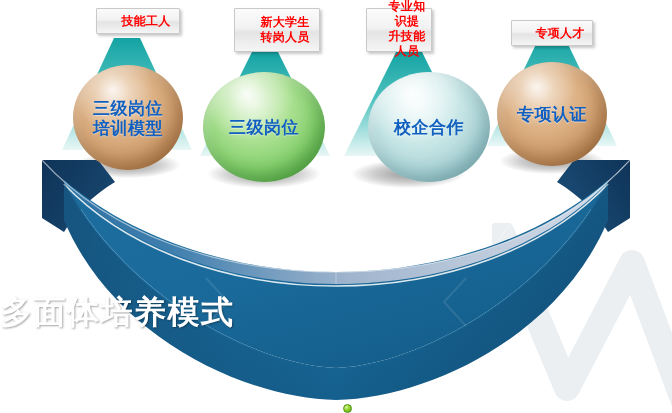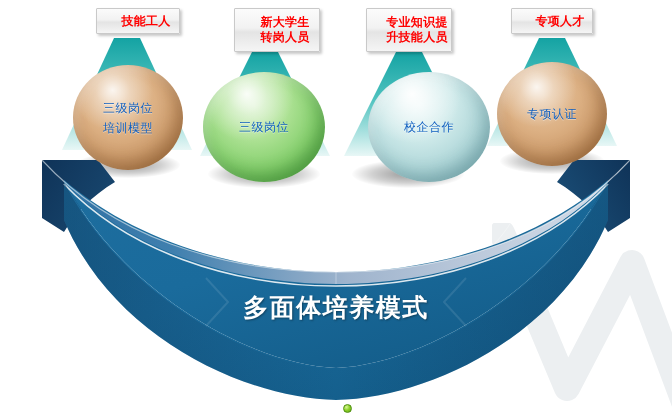--- a/index.html
+++ b/index.html
@@ -61,22 +61,22 @@
     border-radius: 50%;
     z-index: 30;
     display: flex;
     align-items: center;
     justify-content: center;
     text-align: center;
   }
   .sphere-text {
     position: relative;
     z-index: 3;
-    font-size: 12px;
-    font-weight: 400;
+    font-size: 17px;
+    font-weight: 700;
     line-height: 20px;
     color: #1160c0;
     white-space: pre-line;
     text-shadow: 0 1px 0 rgba(255,255,255,0.45);
     letter-spacing: 0.5px;
     text-align: center;
   }
   .sphere-shadow {
     position: absolute;
     border-radius: 50%;
@@ -113,24 +113,24 @@
     width: 672px;
     height: 253px;
     z-index: 25;
     pointer-events: none;
   }
   .bowl-title {
     position: absolute;
     left: 0;
     top: 291px;
     width: 672px;
-    text-align: center;
+    text-align: left;
     z-index: 35;
     color: #ffffff;
-    font-size: 25px;
+    font-size: 32px;
     font-weight: 700;
     letter-spacing: 1.5px;
     text-shadow: 1px 1px 2px rgba(0,0,0,0.35);
   }
 
   
   .green-dot {
     position: absolute;
     left: 343px;
     top: 404px;
@@ -288,20 +288,20 @@
     <path d="M466 118 L444 142 L466 166" fill="none" stroke="#ffffff" stroke-opacity="0.10" stroke-width="2"></path>
   </svg>
 
   <div class="bowl-title">多面体培养模式</div>
 
   <div class="label-box" style="left:96px; top:8px; width:84px; height:26px;">技能工人</div>
 
   <div class="label-box" style="left:222px; top:8px; width:86px; height:44px;margin-left:12px;">新大学生
 转岗人员</div>
 
-  <div class="label-box" style="left:366px; top:8px; width:86px; height:44px;">专业知识提
+  <div class="label-box" style="left:366px; top:8px; width:66px; height:44px;font-family:Liberation Mono, monospace;">专业知识提
 升技能人员</div>
 
-  <div class="label-box" style="left:511px; top:8px; width:82px; height:26px;">专项人才</div>
+  <div class="label-box" style="left:511px; top:20px; width:82px; height:26px;">专项人才</div>
 
   <div class="green-dot"></div>
 
 </div>
 
 </body></html>

